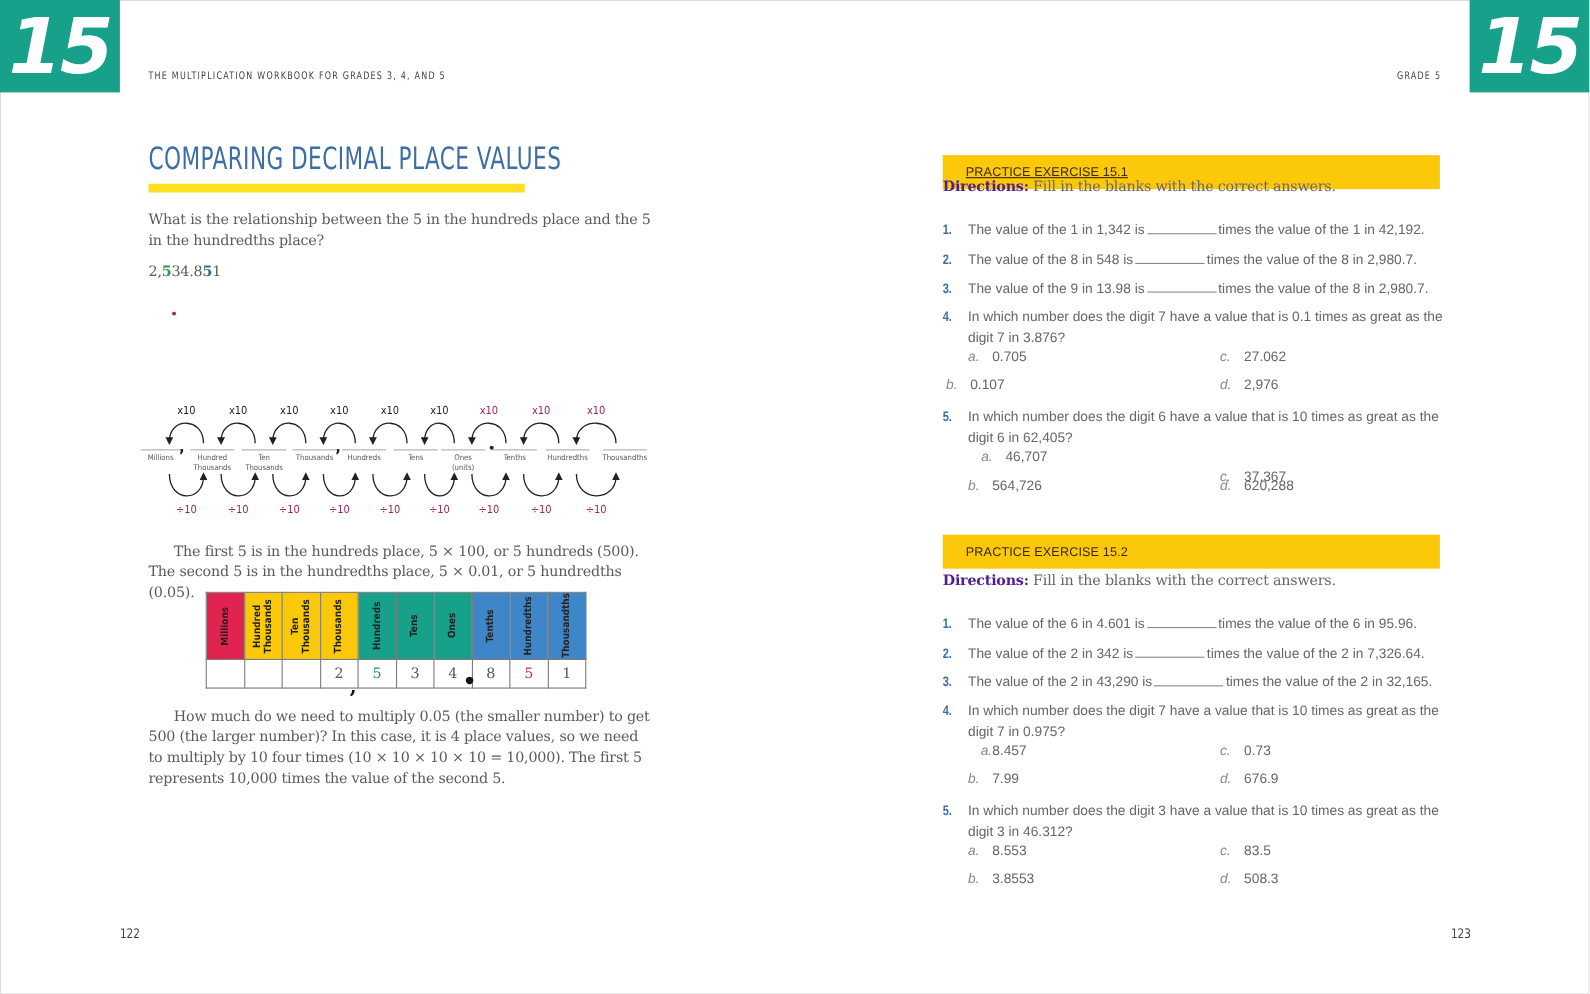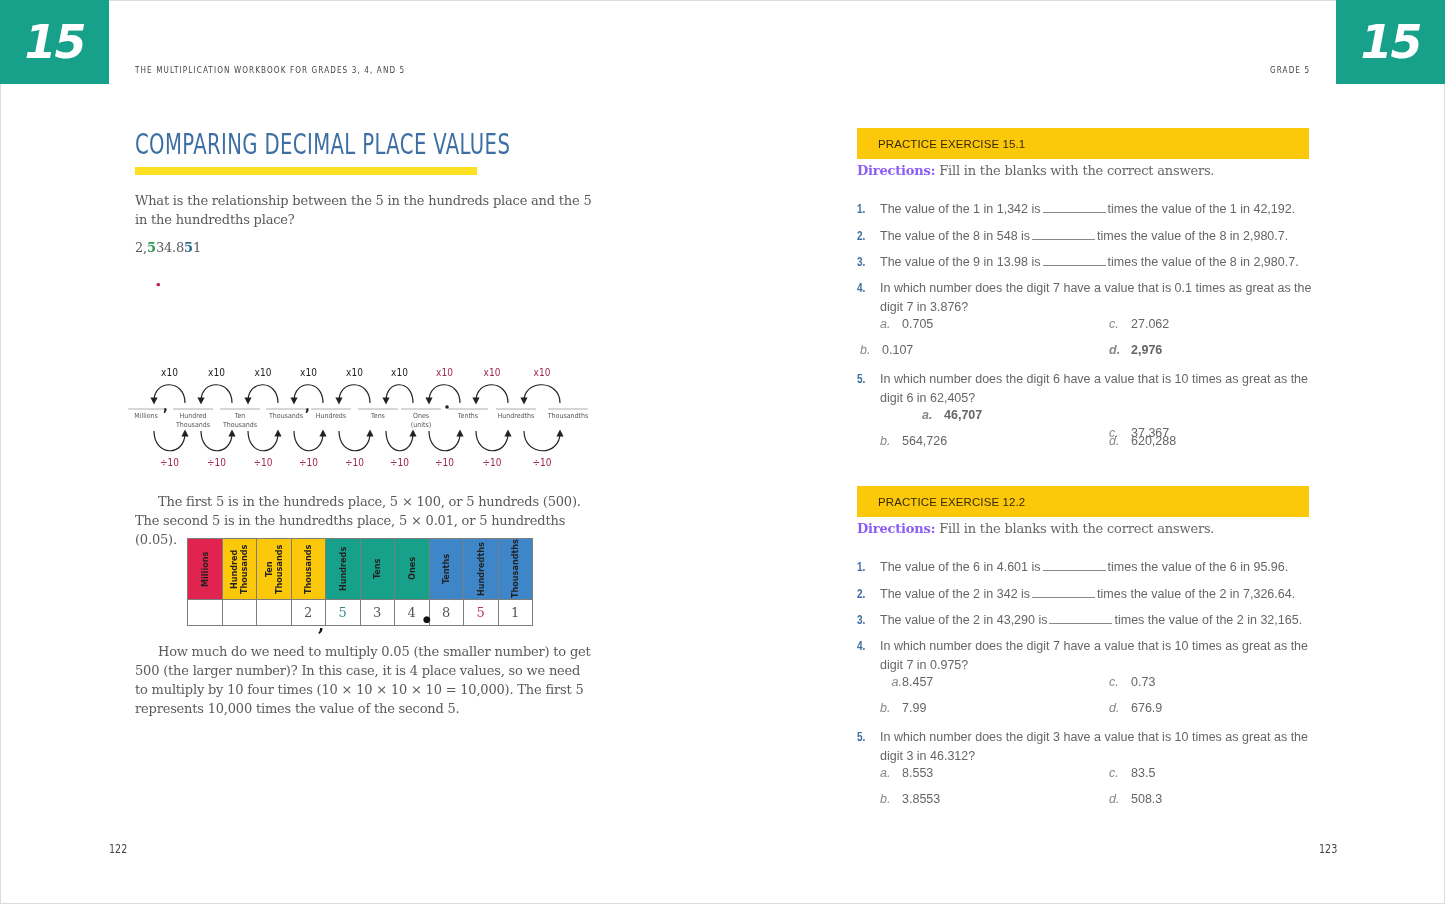--- a/index.html
+++ b/index.html
@@ -2,21 +2,21 @@
 <html><head>
 <meta charset="utf-8">
 <style>
   * { box-sizing: border-box; margin: 0; padding: 0; }
   html, body { width: 1445px; height: 904px; background: #ffffff; overflow: hidden; }
   body { position: relative; font-family: "DejaVu Serif", serif; color: #555; }
 
   .spread-border { position: absolute; left: 0; top: 0; width: 1445px; height: 904px; border: 1px solid #dcdcdc; pointer-events: none; }
 
   .chapter-tab { position: absolute; top: 0; width: 109px; height: 84px; background: #17a08a; color: #fff;
-    font-family: "DejaVu Sans", sans-serif; font-weight: bold; font-style: italic; font-size: 46px;
+    font-family: "DejaVu Sans", sans-serif; font-weight: bold; font-style: italic; font-size: 70px;
     display: flex; align-items: center; justify-content: center; letter-spacing: -2px; }
   .chapter-tab.left { left: 0; }
   .chapter-tab.right { left: 1336px; }
 
   .running-head { position: absolute; top: 64px; font-family: "DejaVu Sans Condensed", "DejaVu Sans", sans-serif;
     font-size: 9.5px; letter-spacing: 1.3px; color: #444; text-transform: uppercase; transform: scaleX(0.85); transform-origin: left; white-space: nowrap; }
   .running-head.left { left: 135px; }
   .running-head.right { left: 1270px; }
 
   .page-number { position: absolute; top: 842px; font-family: "DejaVu Sans", sans-serif; font-size: 12px; color: #444; transform: scaleX(0.8); transform-origin: left; }
@@ -51,21 +51,21 @@
     font-size: 9px; font-weight: bold; color: #222; line-height: 10px; margin: auto; height: 56px; text-align: center; display: flex; align-items: center; justify-content: center; }
   .place-table .val td { height: 26px; text-align: center; font-size: 13px; color: #555; }
   .place-sep { position: absolute; font-size: 18px; color: #111; font-weight: bold; }
 
   .p-howmuch { top: 642px; }
 
   
   .exercise-banner { position: absolute; left: 857px; width: 452px; height: 31px; background: #fcc80a;
     font-family: "Liberation Sans", sans-serif; font-size: 11.5px; color: #3a2a00; padding-left: 21px; line-height: 32px; letter-spacing: 0.1px; }
   .directions { position: absolute; left: 857px; font-size: 13px; color: #666; letter-spacing: -0.2px; }
-  .directions b { color: #8b5cf6; }
+  .directions b { color: #4c1d95; }
 
   .q { position: absolute; left: 857px; width: 455px; font-family: "Liberation Sans", sans-serif; font-size: 12.5px; line-height: 19px; color: #666; }
   .q .qnum { position: absolute; left: 0; top: 0; color: #3d6fa4; font-weight: bold; transform: scaleX(0.8); transform-origin: left; }
   .q .qtext { margin-left: 23px; display: block; }
   .blank { display: inline-block; width: 63px; border-bottom: 1px solid #888; height: 12px; vertical-align: baseline; margin: 0 2px; }
   .opt { position: absolute; font-family: "Liberation Sans", sans-serif; font-size: 12.5px; color: #666; }
   .opt .ol { font-style: italic; color: #888; display: inline-block; width: 22px; }
 </style>
 </head>
 <body>
@@ -210,51 +210,51 @@
 <div class="place-sep" style="left:423px; top:614px; font-size:9px;">●</div>
 
 <p class="para indent p-howmuch">How much do we need to multiply 0.05 (the smaller number) to get 500 (the larger number)? In this case, it is 4 place values, so we need to multiply by 10 four times (10 × 10 × 10 × 10 = 10,000). The first 5 represents 10,000 times the value of the second 5.</p>
 
 <div class="page-number left">122</div>
 
 <div class="chapter-tab right">15</div>
 <div class="running-head right">GRADE 5</div>
 
 <div id="exercises">
-    <div class="exercise-banner" style="top: 128px;">PRACTICE EXERCISE 15.1</div>
+    <div class="exercise-banner" style="top: 141px; text-decoration: underline;">PRACTICE EXERCISE 15.1</div>
     <div class="directions" style="top: 163px;"><b>Directions:</b><span> Fill in the blanks with the correct answers.</span></div>
     <div class="q" style="top: 200px;">
       <span class="qnum">1.</span>
       <span class="qtext"><span>The value of the 1 in 1,342 is</span><span class="blank"></span><span>times the value of the 1 in 42,192.</span></span>
     </div>
     <div class="q" style="top: 226.5px;">
       <span class="qnum">2.</span>
       <span class="qtext"><span>The value of the 8 in 548 is</span><span class="blank"></span><span>times the value of the 8 in 2,980.7.</span></span>
     </div>
     <div class="q" style="top: 253px;">
       <span class="qnum">3.</span>
       <span class="qtext"><span>The value of the 9 in 13.98 is</span><span class="blank"></span><span>times the value of the 8 in 2,980.7.</span></span>
     </div>
     <div class="q" style="top: 279px;">
       <span class="qnum">4.</span>
       <span class="qtext">In which number does the digit 7 have a value that is 0.1 times as great as the digit 7 in 3.876?</span>
     </div>
     <div class="opt" style="left: 880px; top: 317px;"><span class="ol">a.</span><span>0.705</span></div>
     <div class="opt" style="left: 860px; top: 343px;"><span class="ol">b.</span><span>0.107</span></div>
     <div class="opt" style="left: 1109px; top: 317px;"><span class="ol">c.</span><span>27.062</span></div>
-    <div class="opt" style="left: 1109px; top: 343px; font-weight: bold;"><span class="ol">d.</span><span>2,976</span></div>
+    <div class="opt" style="left: 1109px; top: 343px;"><span class="ol">d.</span><span>2,976</span></div>
     <div class="q" style="top: 369.5px;">
       <span class="qnum">5.</span>
       <span class="qtext">In which number does the digit 6 have a value that is 10 times as great as the digit 6 in 62,405?</span>
     </div>
-    <div class="opt" style="left: 922px; top: 407.5px; font-weight: bold;"><span class="ol">a.</span><span>46,707</span></div>
+    <div class="opt" style="left: 892px; top: 407.5px;"><span class="ol">a.</span><span>46,707</span></div>
     <div class="opt" style="left: 880px; top: 433.5px;"><span class="ol">b.</span><span>564,726</span></div>
     <div class="opt" style="left: 1109px; top: 426px;"><span class="ol">c.</span><span>37,367</span></div>
     <div class="opt" style="left: 1109px; top: 433.5px;"><span class="ol">d.</span><span>620,288</span></div>
-    <div class="exercise-banner" style="top: 486px;">PRACTICE EXERCISE 12.2</div>
+    <div class="exercise-banner" style="top: 486px;">PRACTICE EXERCISE 15.2</div>
     <div class="directions" style="top: 521px;"><b>Directions:</b><span> Fill in the blanks with the correct answers.</span></div>
     <div class="q" style="top: 558px;">
       <span class="qnum">1.</span>
       <span class="qtext"><span>The value of the 6 in 4.601 is</span><span class="blank"></span><span>times the value of the 6 in 95.96.</span></span>
     </div>
     <div class="q" style="top: 584.5px;">
       <span class="qnum">2.</span>
       <span class="qtext"><span>The value of the 2 in 342 is</span><span class="blank"></span><span>times the value of the 2 in 7,326.64.</span></span>
     </div>
     <div class="q" style="top: 611px;">

